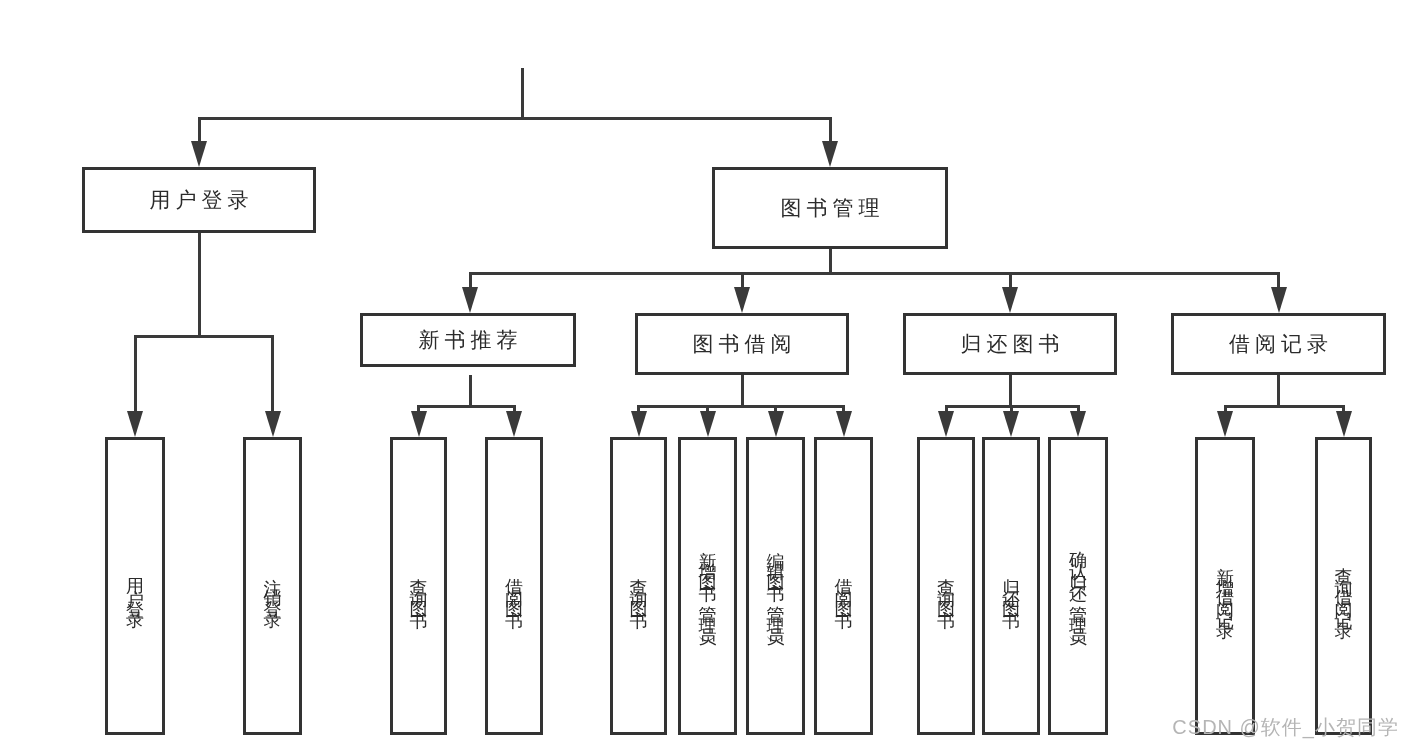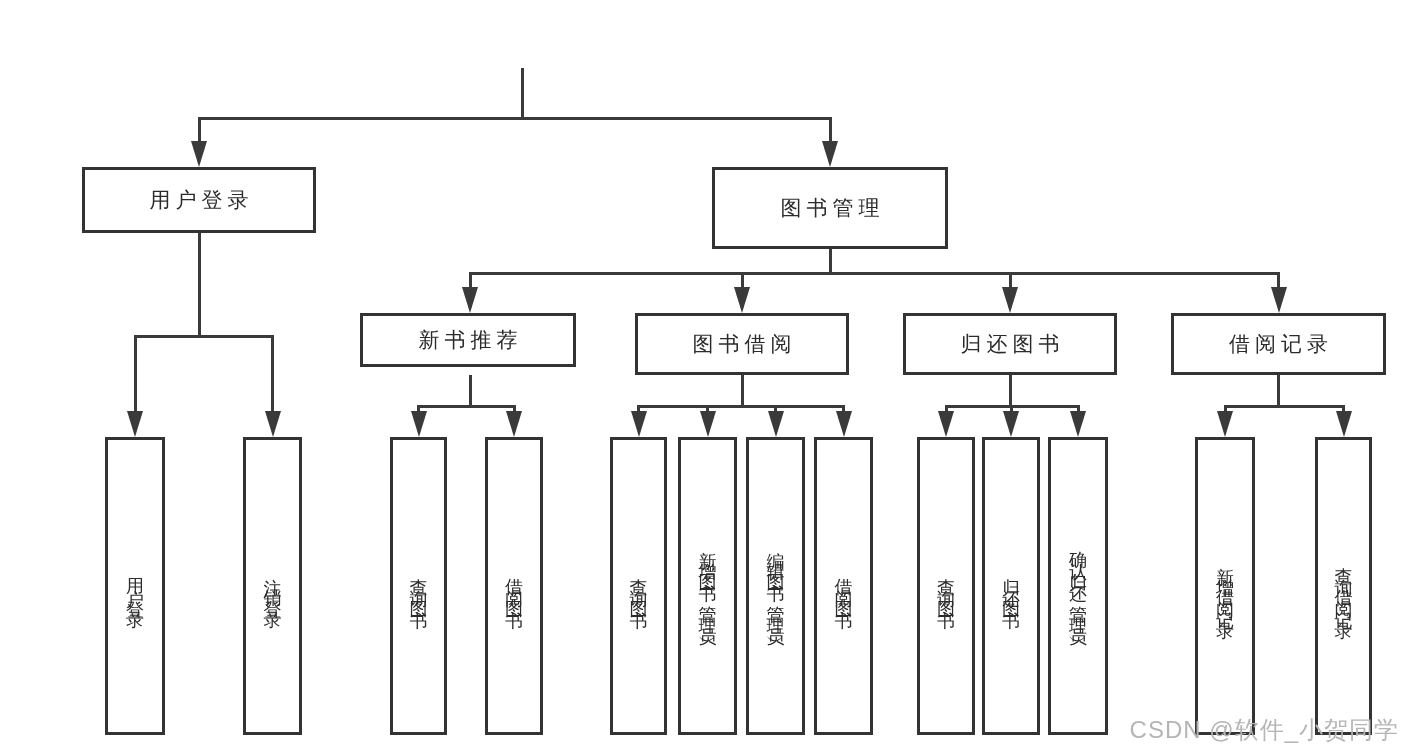--- a/index.html
+++ b/index.html
@@ -57,21 +57,21 @@
     width: 0; height: 0;
     border-left: 8px solid transparent;
     border-right: 8px solid transparent;
     border-top: 26px solid var(--line);
     z-index: 1;
   }
   .watermark {
     position: absolute;
     right: 6px;
     top: 714px;
-    font-size: 24px;
+    font-size: 20px;
     letter-spacing: 1px;
     color: var(--wm);
     z-index: 3;
     white-space: nowrap;
   }
 </style>
 </head>
 <body>
 
 <div id="stage">

